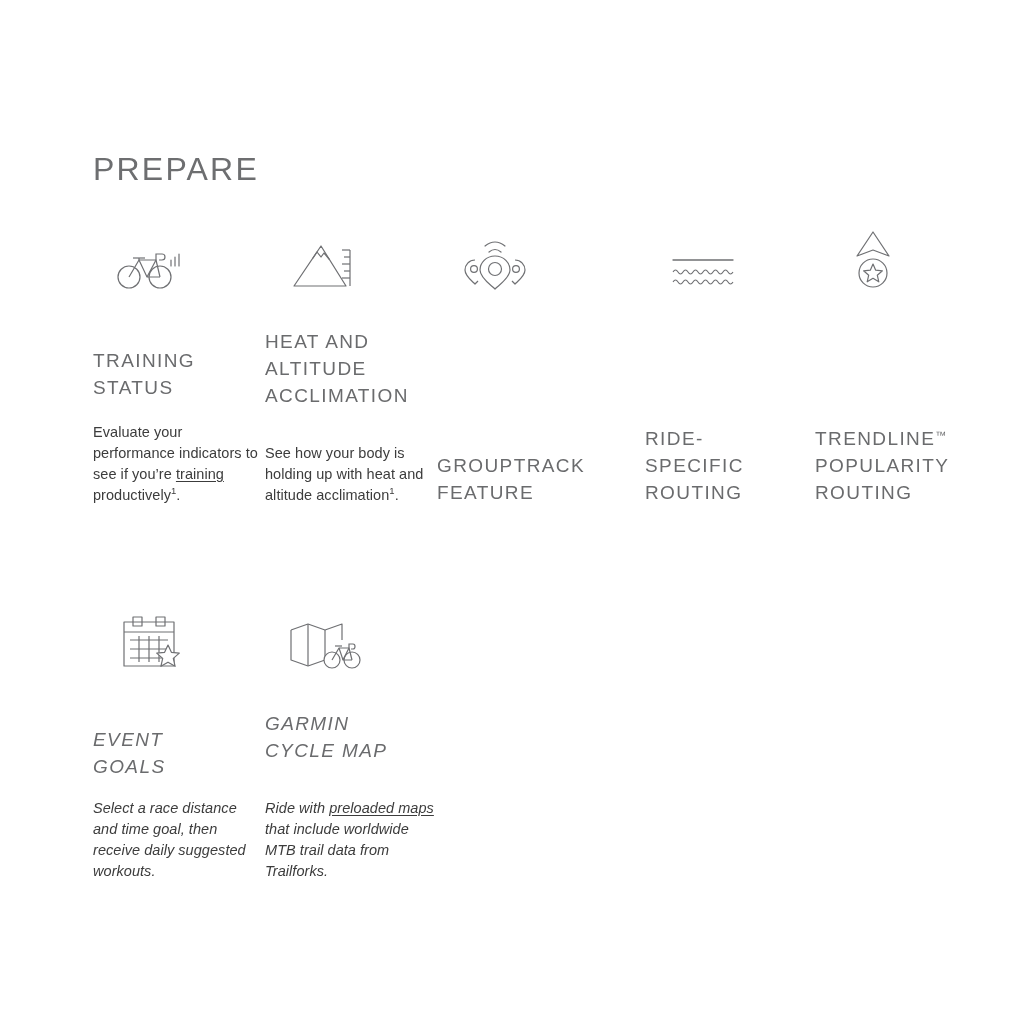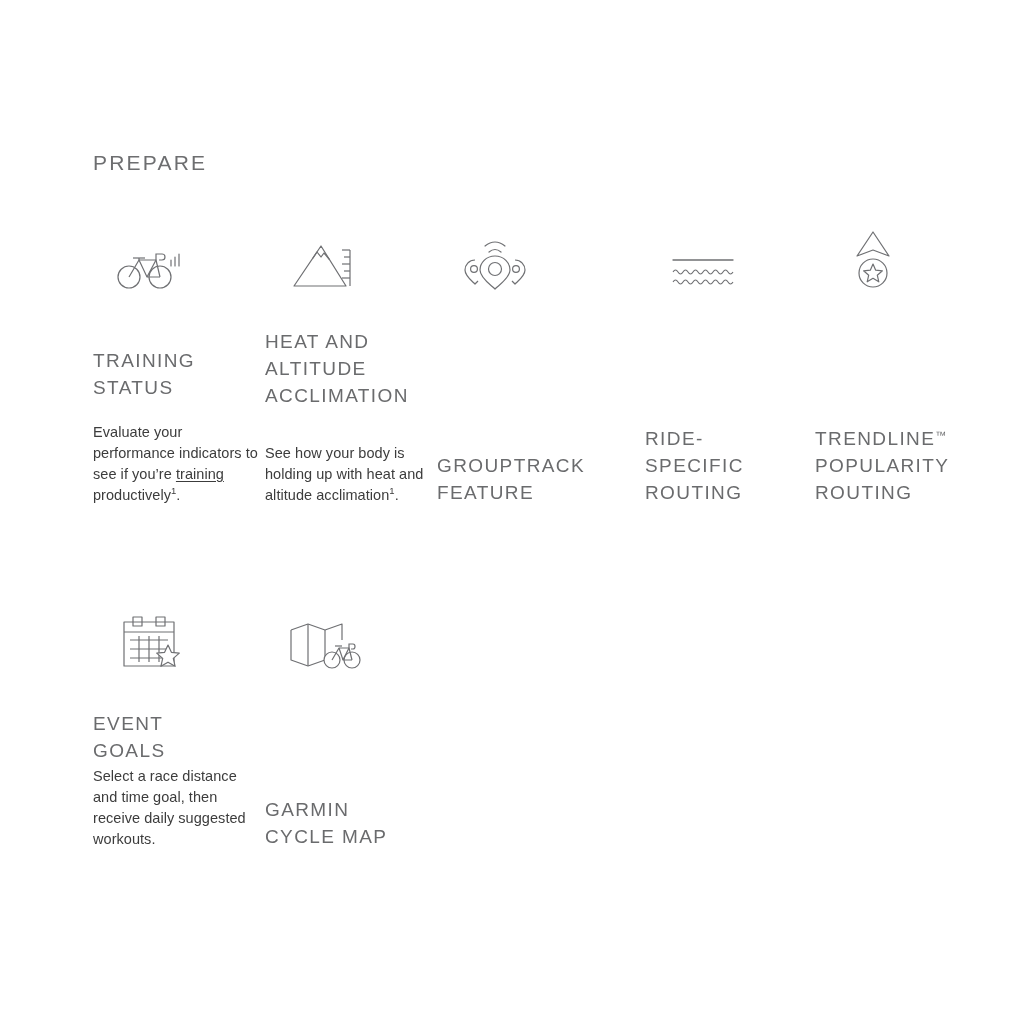--- a/index.html
+++ b/index.html
@@ -20,36 +20,36 @@
     width: 1024px;
     height: 1024px;
     background: #ffffff;
   }
 
   
   .section-title {
     position: absolute;
     left: 93px;
     top: 150px;
-    font-size: 21px;
+    font-size: 32px;
     letter-spacing: 2.2px;
     color: #6d6e70;
     font-weight: 400;
     line-height: 1.2;
     white-space: nowrap;
   }
 
   
   .row {
     position: absolute;
     display: flex;
     left: 93px;
   }
   .row-1 { top: 228px; }
-  .row-2 { top: 610px; }
+  .row-2 { top: 610px; font-style: italic; }
 
   .feature {
     width: 172px;
     margin-right: 0px;
     display: flex;
     flex-direction: column;
     align-items: flex-start;
     justify-content: space-between;
   }
 
@@ -230,16 +230,17 @@
           <circle cx="46" cy="40" r="8" fill="#ffffff"></circle>
           <circle cx="66" cy="40" r="8" fill="#ffffff"></circle>
           <path d="M46 40 L53 28 L63 28 L66 40" stroke-linejoin="round"></path>
           <path d="M53 28 L57 40 L66 40"></path>
           <path d="M57 40 L63 28"></path>
           <path d="M49 26 L56 26"></path>
           <path d="M63 28 L63 24 L67 24 Q69 24 69 26.5 Q69 29 67 29 L65 29"></path>
         </svg>
       </div>
       <div class="feature-title">GARMIN<br>CYCLE MAP</div>
+      <div class="feature-body"><span>Ride with </span><u>preloaded maps</u><span> that include worldwide MTB trail data from Trailforks.</span></div>
     </div>
   </div>
 
 </div>
 
 </body></html>

